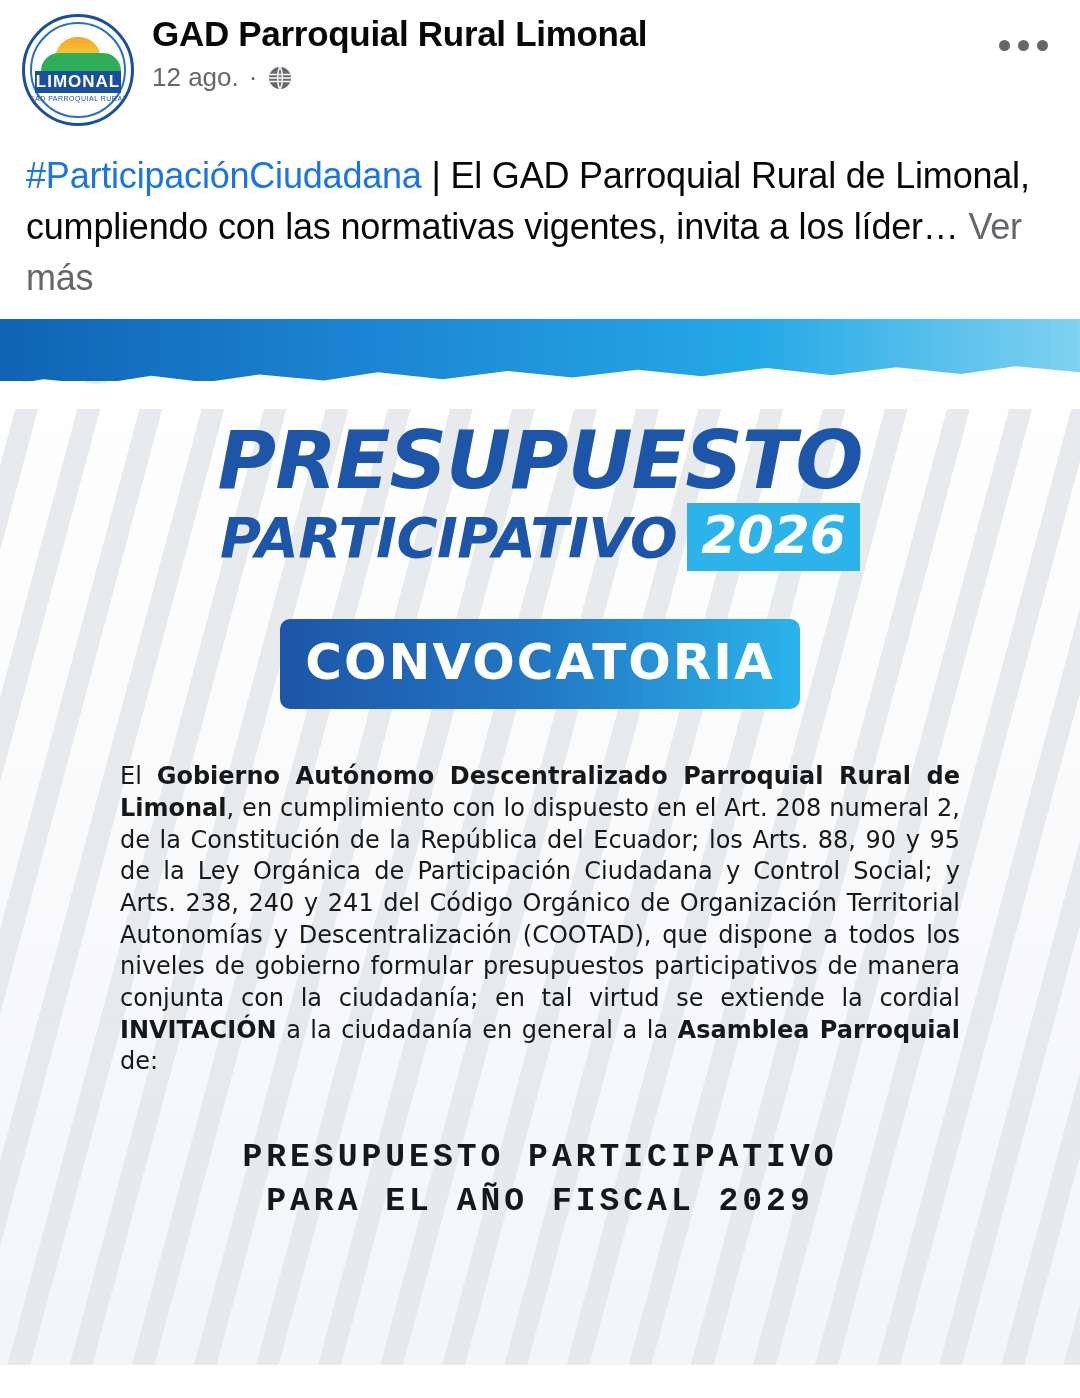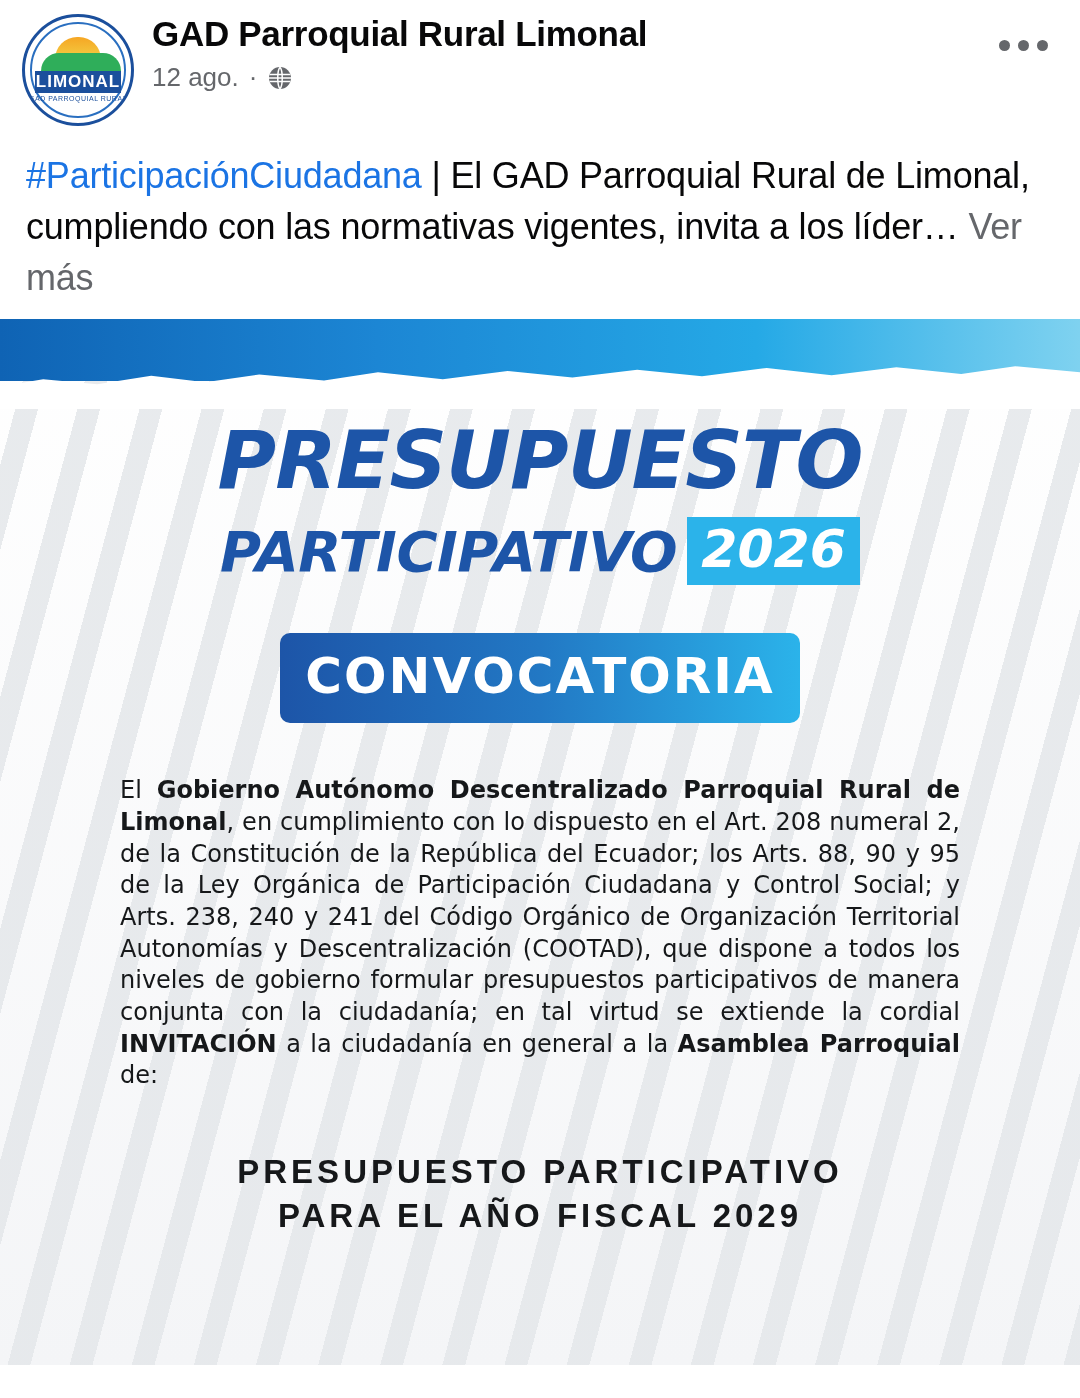--- a/index.html
+++ b/index.html
@@ -190,21 +190,21 @@
     font-style: italic;
     color: #1d55a8;
     letter-spacing: -1px;
     line-height: 0.95;
     font-family: "DejaVu Sans", sans-serif;
   }
   .t-row2 {
     display: flex;
     align-items: center;
     justify-content: center;
-    margin-top: 18px;
+    margin-top: 4px;
     gap: 10px;
     text-align: right;
   }
   .t-participativo {
     font-size: 56px;
     font-weight: bold;
     font-style: italic;
     color: #1d55a8;
     letter-spacing: -0.5px;
     font-family: "DejaVu Sans", sans-serif;
@@ -244,21 +244,21 @@
   .body-text b { font-weight: bold; }
 
   .fiscal {
     margin-top: 58px;
     text-align: center;
     font-size: 33px;
     font-weight: bold;
     color: #16181a;
     letter-spacing: 4px;
     line-height: 1.32;
-    font-family: Liberation Sans, sans-serif;
+    font-family: Liberation Mono, monospace;
   }
 </style>
 </head>
 <body>
 
 <div class="post-header">
 
   <div class="avatar">
     <div class="ring"></div>
     <div class="sun"></div>

